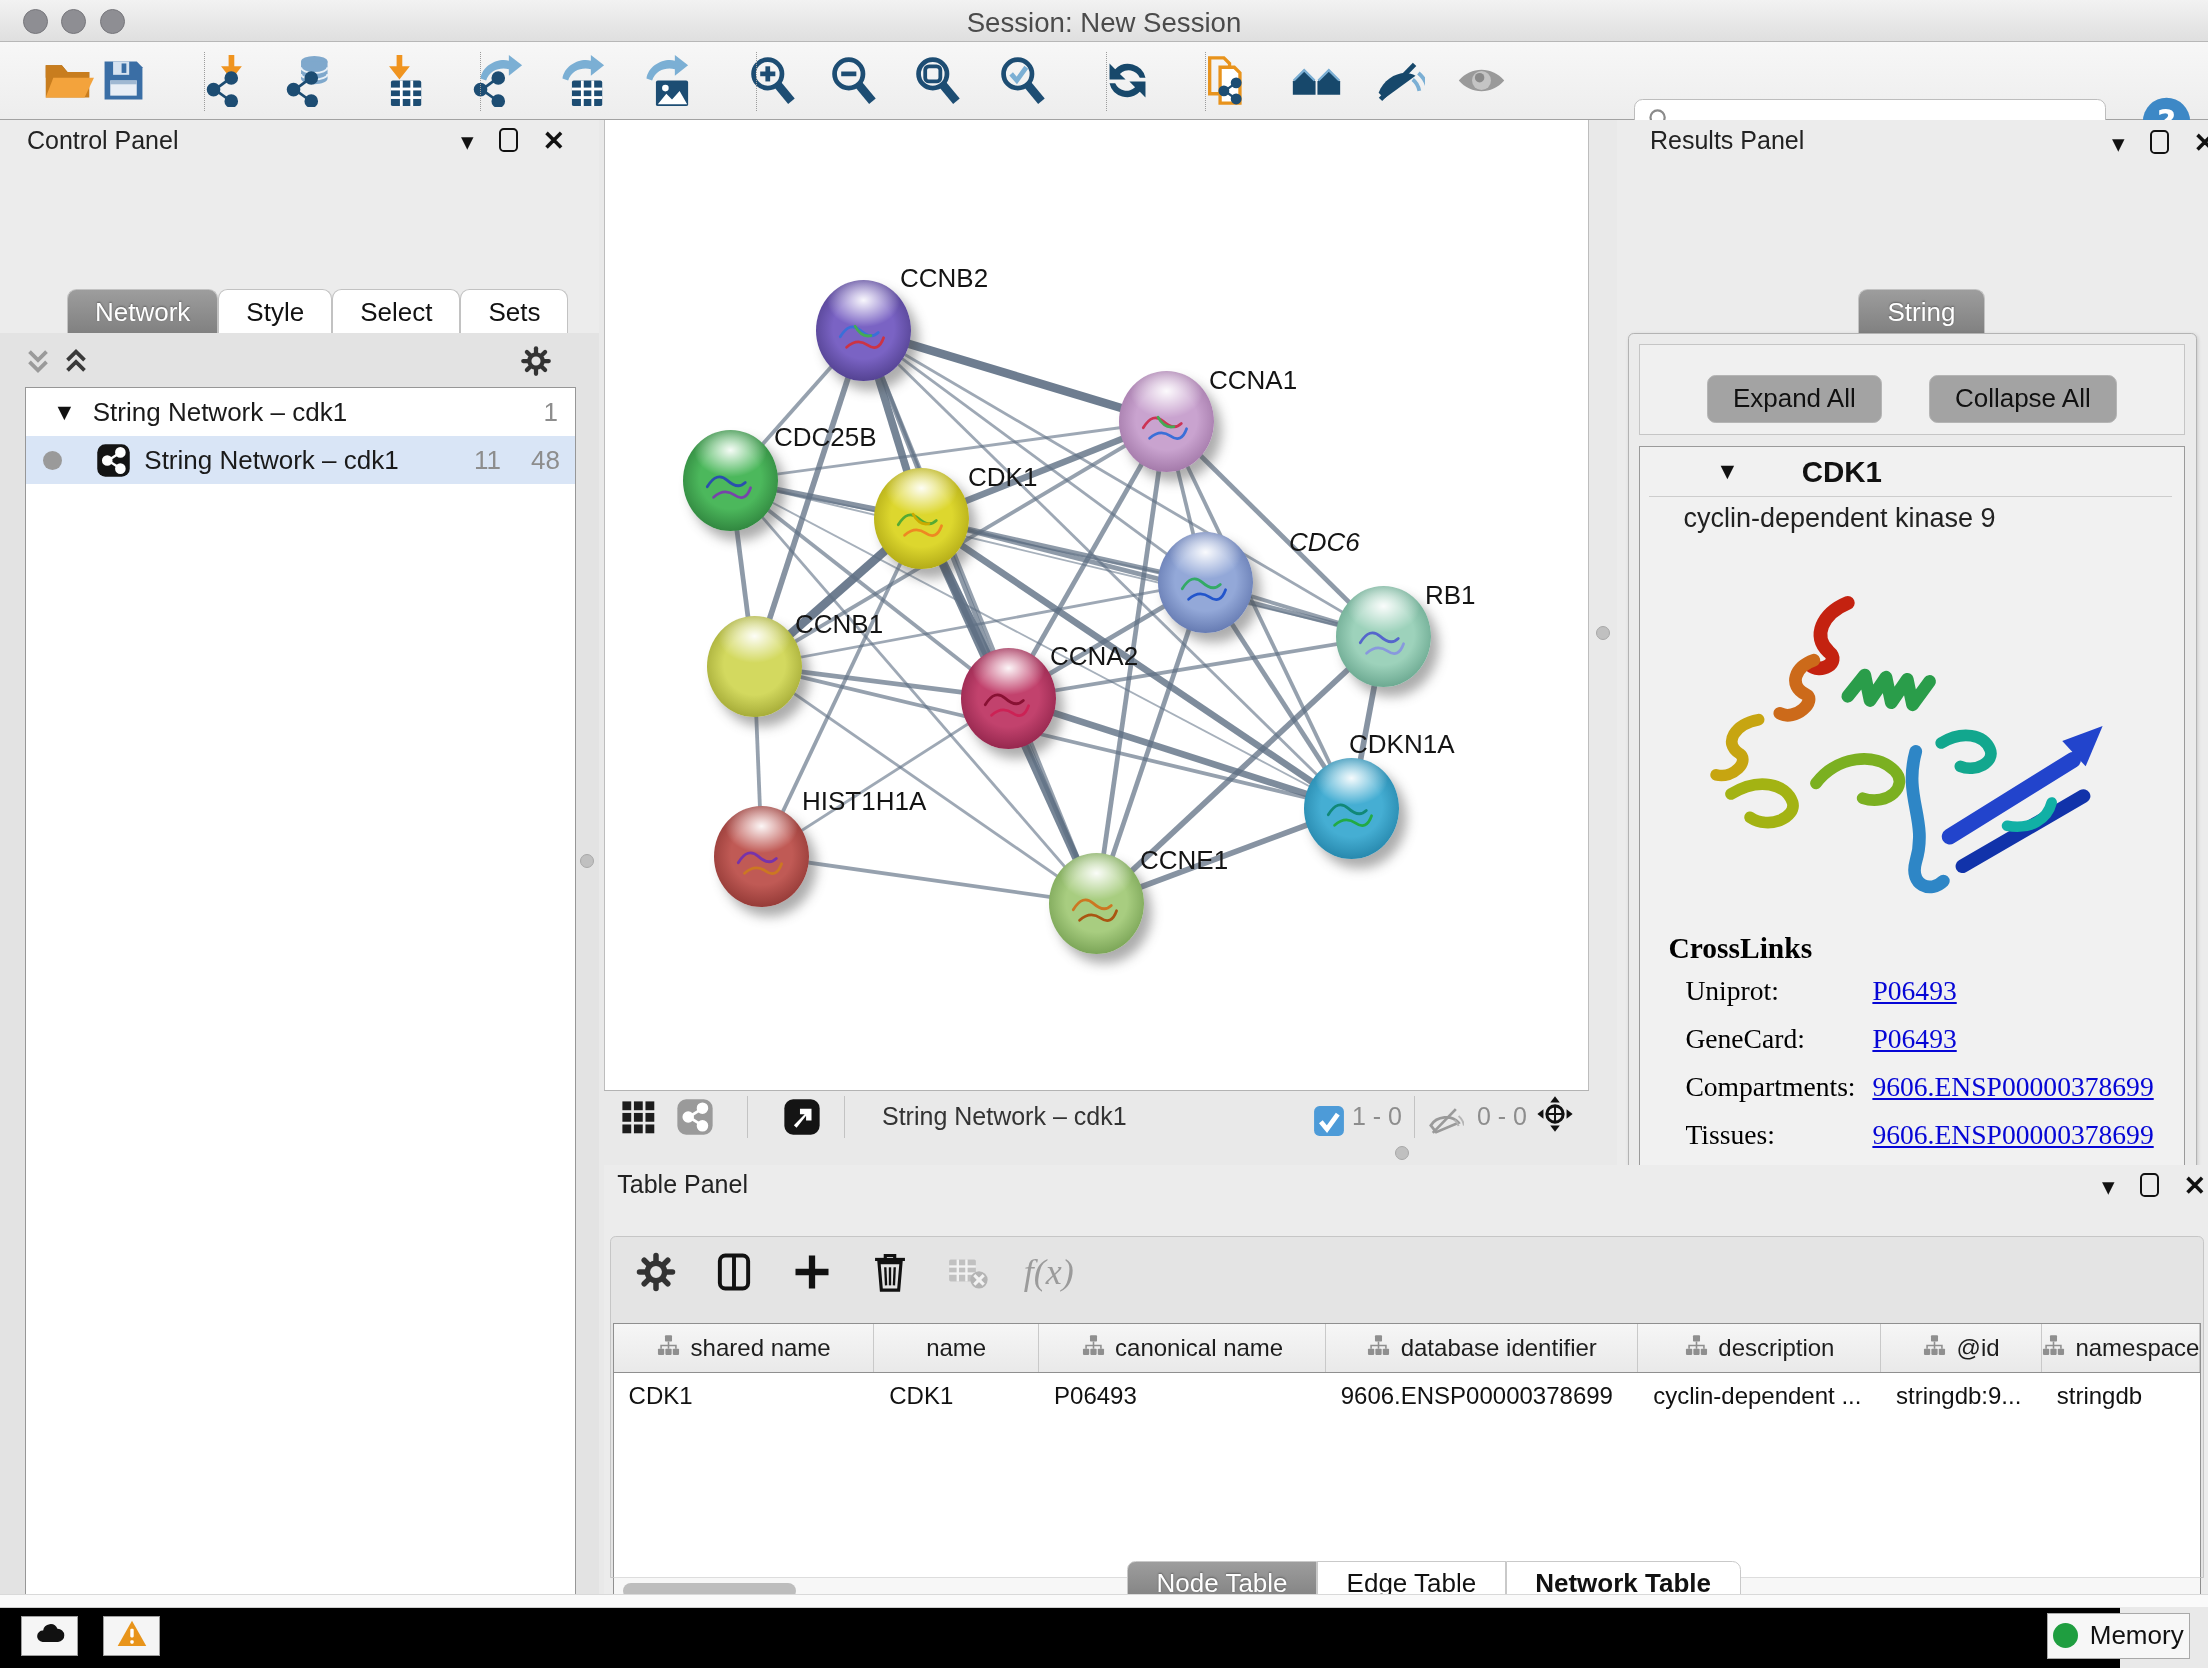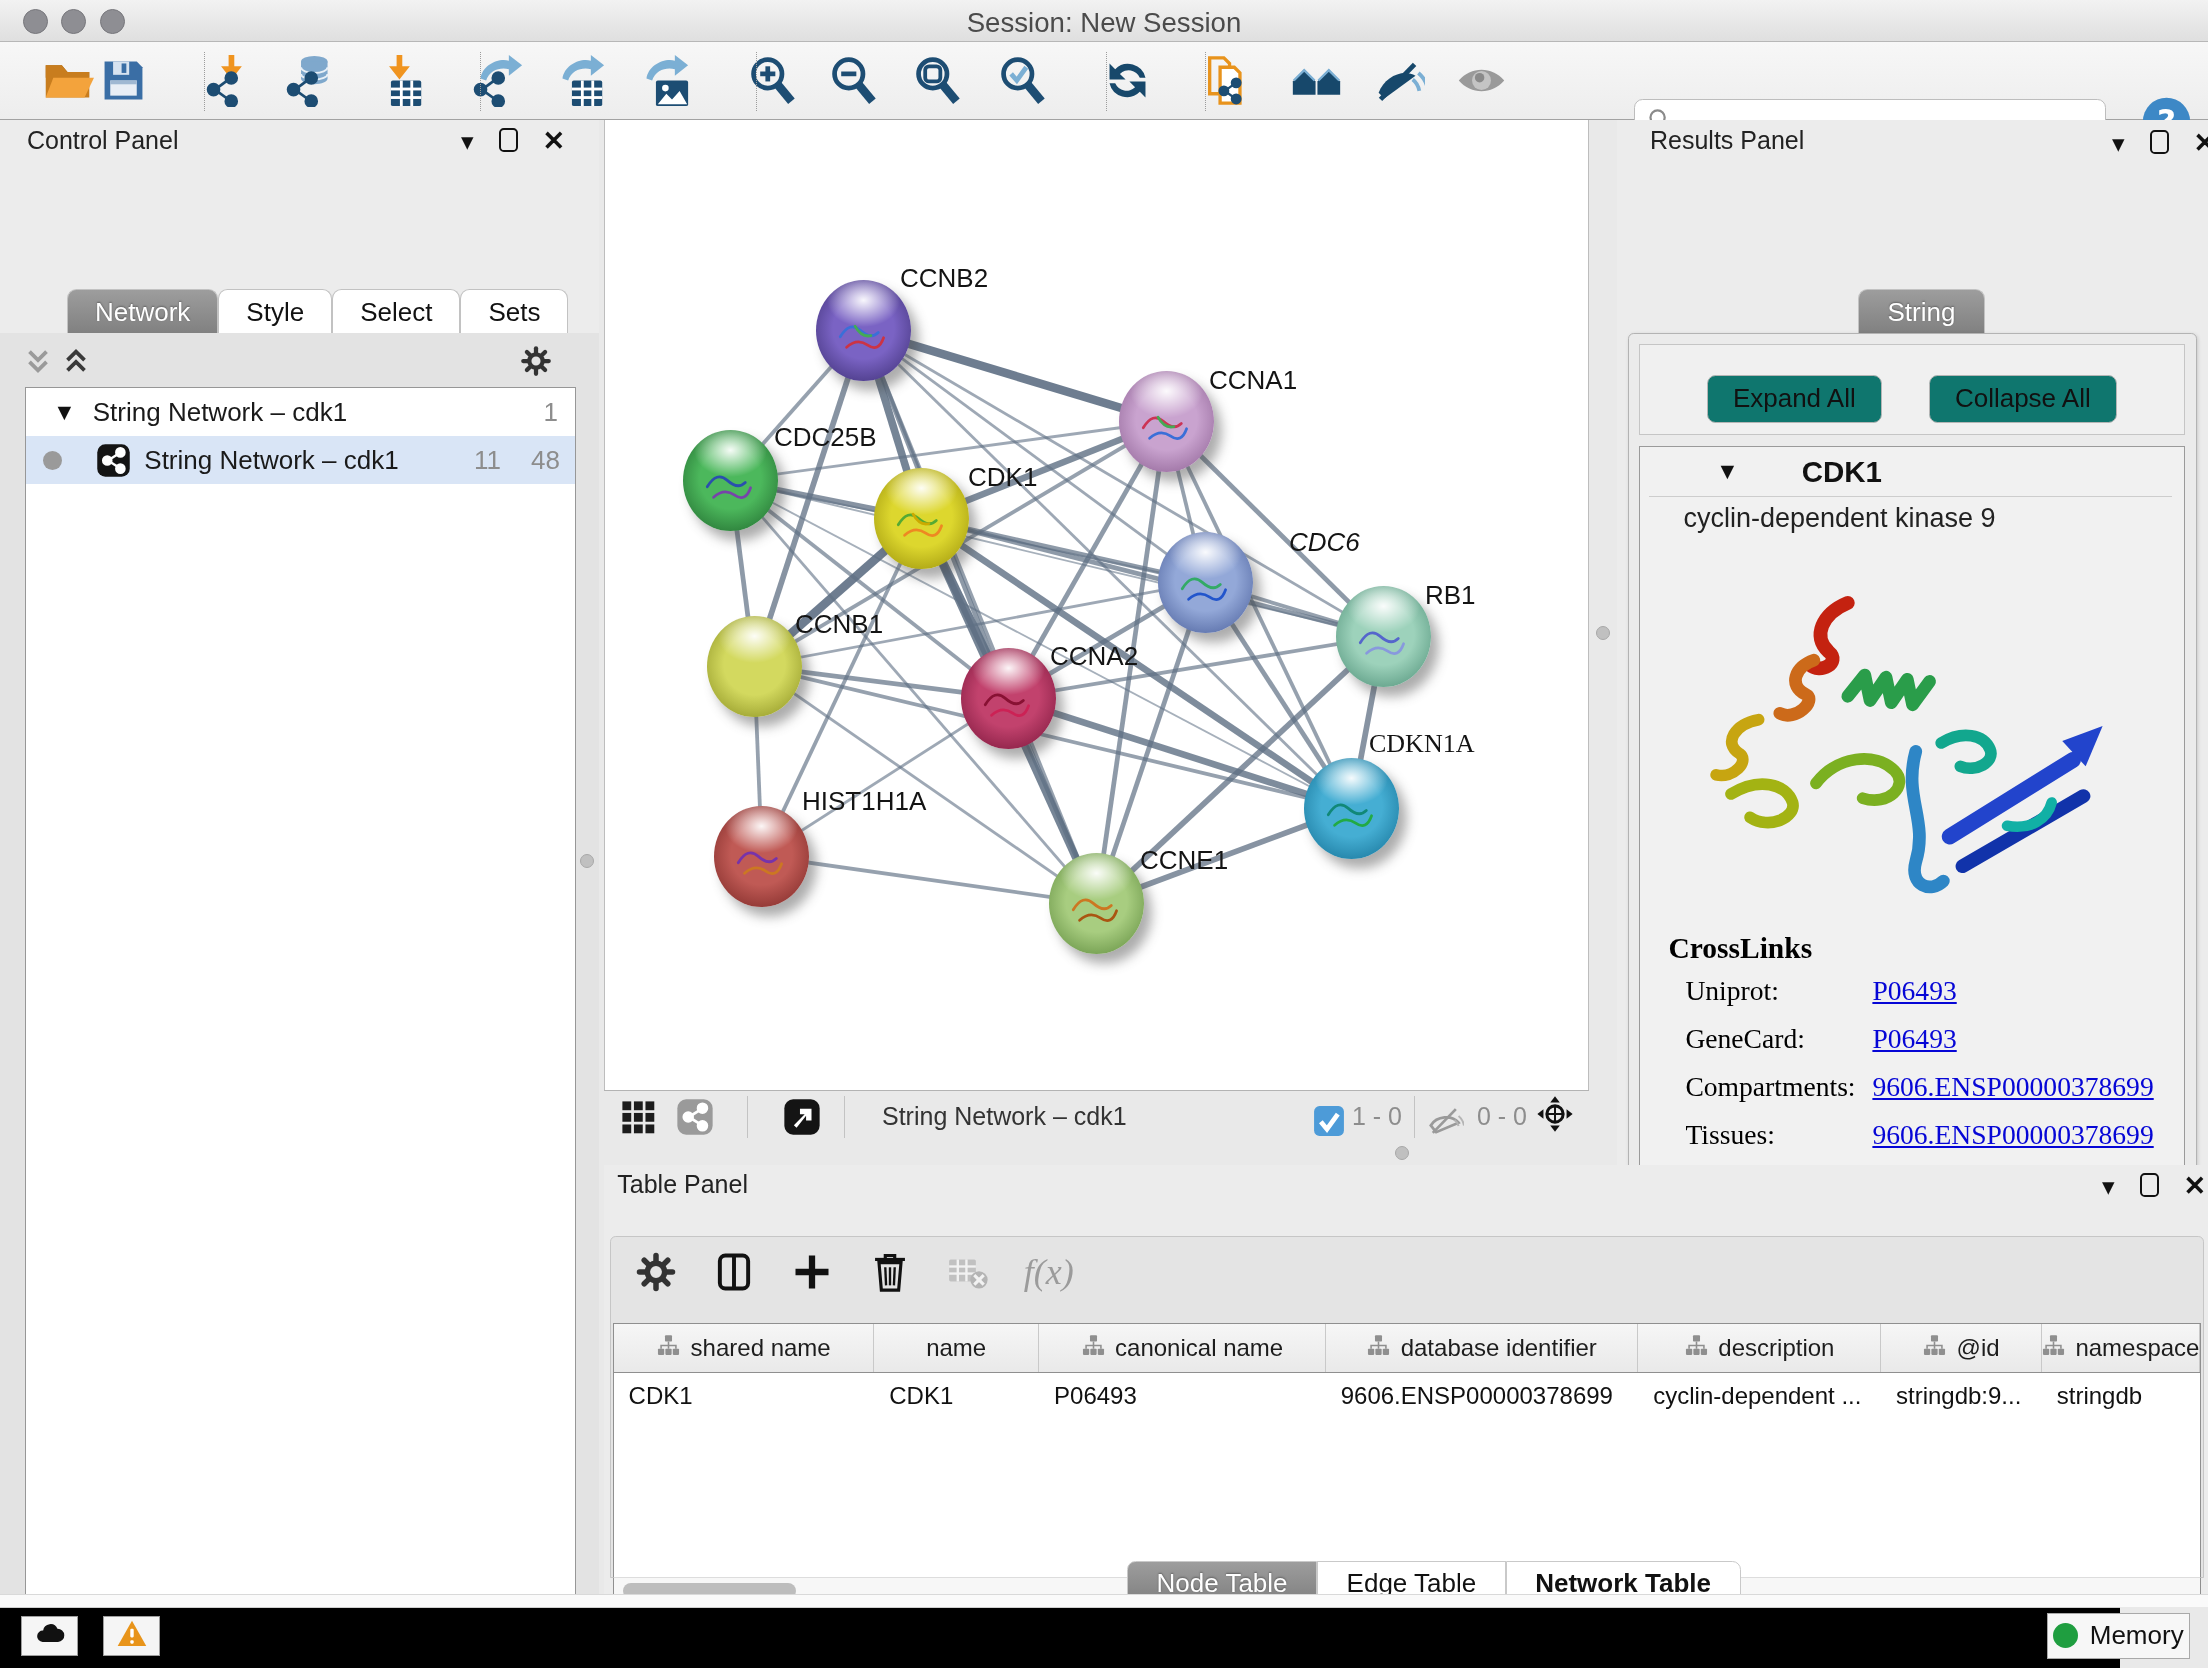--- a/index.html
+++ b/index.html
@@ -72,21 +72,21 @@
 
   
   .dot { position:absolute; width:14.3px; height:14.3px; border-radius:50%; background:#c0c0c0; border:1px solid #a8a8a8; }
 
   
   .results-panel { position:absolute; left:1617px; top:120px; width:592px; height:1045px; background:#ececec; }
   .rp-tab { position:absolute; left:241px; top:169px; height:45px; padding:0 28.5px; }
   .rp-outer { position:absolute; left:11.4px; top:213px; width:569px; height:915px; background:#ebebeb;
     border:1.9px solid #b3b3b3; border-radius:5.7px; box-shadow:1px 1.9px 3.8px rgba(0,0,0,.15); }
   .rp-btnrow { position:absolute; left:9.5px; top:9.5px; width:546px; height:91px; background:#f0f0f0; border:1px solid #c5c5c5; }
-  .rp-btn { position:absolute; top:30px; height:48px; padding:0 25px; background:#0f766e; border:1.9px solid #b5b5b5;
+  .rp-btn { position:absolute; top:30px; height:48px; padding:0 25px; background:#a3a3a3; border:1.9px solid #b5b5b5;
     border-radius:8.6px; font-size:26px; display:flex; align-items:center; color:#111;text-align:center; }
   .rp-card { position:absolute; left:9.5px; top:112px; width:546px; height:782px; background:#f1f1f1; border:1.9px solid #9a9a9a; }
   .rp-cardhead { position:absolute; left:0; top:0; width:100%; height:49px; display:flex; align-items:center; }
   .rp-name { font-size:29.5px; font-weight:bold; color:#111; }
   .rp-desc { position:absolute; left:9.5px; top:49px; width:523px; height:44px; font-size:27px; color:#222;
     border-top:1px solid #cdcdcd; display:flex; align-items:center; padding-left:34px; }
   .rp-protein { position:absolute; left:43px; top:124px; }
   .crosslinks { position:absolute; left:28.5px; top:485px; width:495px; font-family:"Liberation Serif", serif; }
   .cl-title { font-size:29.5px; font-weight:bold; color:#000; margin-bottom:9.5px; }
   .cl-row { display:flex; font-size:27.6px; margin-bottom:16px; }
@@ -486,21 +486,21 @@
           <path d="M12 40 q10 -9 20 -2 t15 -7" fill="none" stroke="#cc2255" stroke-width="2.6" stroke-linecap="round"></path>
         </svg>
       </div>
       <div class="nlabel" style="left:445px; top:521px;">CCNA2</div>
       <div class="node" style="left:699px; top:638px; background: radial-gradient(55% 38% at 50% 20%, rgba(255,255,255,.95), rgba(255,255,255,0) 70%), radial-gradient(62% 58% at 50% 48%, #45aed3 52%, #1f7ea3 100%); box-shadow: 7.6px 9.5px 11.4px rgba(70,70,70,.45);">
         <svg width="61" height="55" viewBox="0 0 56 52">
           <path d="M6 30 q9 -15 19 -6 t17 2" fill="none" stroke="#118877" stroke-width="2.6" stroke-linecap="round"></path>
           <path d="M12 40 q10 -9 20 -2 t15 -7" fill="none" stroke="#22aa44" stroke-width="2.6" stroke-linecap="round"></path>
         </svg>
       </div>
-      <div class="nlabel" style="left:764px; top:609px;font-family:Liberation Serif, serif;">CDKN1A</div>
+      <div class="nlabel" style="left:744px; top:609px;">CDKN1A</div>
       <div class="node" style="left:109px; top:686px; background: radial-gradient(55% 38% at 50% 20%, rgba(255,255,255,.95), rgba(255,255,255,0) 70%), radial-gradient(62% 58% at 50% 48%, #c05a55 52%, #8a3330 100%); box-shadow: 7.6px 9.5px 11.4px rgba(70,70,70,.45);">
         <svg width="61" height="55" viewBox="0 0 56 52">
           <path d="M6 30 q9 -15 19 -6 t17 2" fill="none" stroke="#7733aa" stroke-width="2.6" stroke-linecap="round"></path>
           <path d="M12 40 q10 -9 20 -2 t15 -7" fill="none" stroke="#cc7722" stroke-width="2.6" stroke-linecap="round"></path>
         </svg>
       </div>
       <div class="nlabel" style="left:197px; top:666px;">HIST1H1A</div>
       <div class="node" style="left:444px; top:733px; background: radial-gradient(55% 38% at 50% 20%, rgba(255,255,255,.95), rgba(255,255,255,0) 70%), radial-gradient(62% 58% at 50% 48%, #a8cd80 52%, #6f9a4c 100%); box-shadow: 7.6px 9.5px 11.4px rgba(70,70,70,.45);">
         <svg width="61" height="55" viewBox="0 0 56 52">
           <path d="M6 30 q9 -15 19 -6 t17 2" fill="none" stroke="#cc7722" stroke-width="2.6" stroke-linecap="round"></path>

